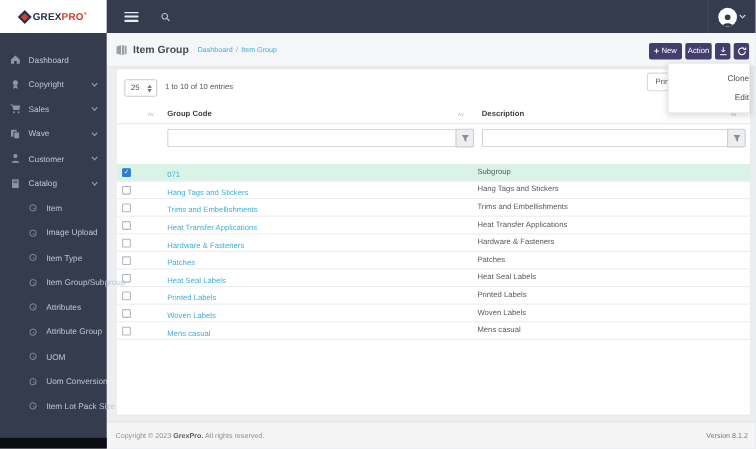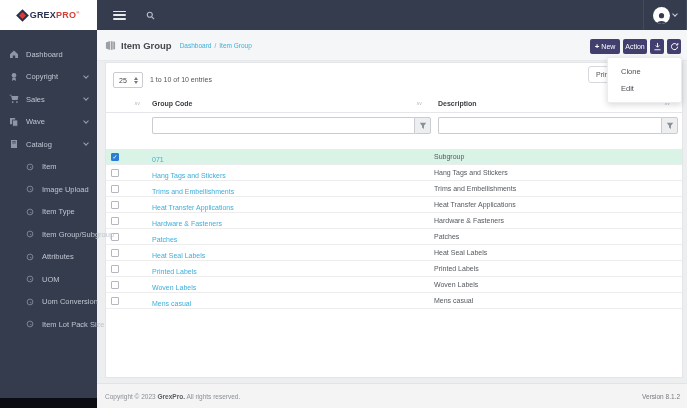--- a/index.html
+++ b/index.html
@@ -54,21 +54,21 @@
   .len-box { position:absolute; left:7px; top:9px; width:30px; height:16px; border:1px solid #c9cdd2; border-radius:2px; background:#fff; display:flex; align-items:center; cursor:pointer; }
   .len-box .val { flex:1; text-align:center; font-size:7px; color:#444; }
   .len-box .spin { width:8px; display:flex; flex-direction:column; align-items:center; gap:1px; margin-right:2px; }
   .len-box .spin i { display:block; width:0; height:0; border-left:2.5px solid transparent; border-right:2.5px solid transparent; }
   .len-box .spin .up { border-bottom:3px solid #777; }
   .len-box .spin .dn { border-top:3px solid #777; }
   .entries { position:absolute; left:44px; top:13px; font-size:7px; color:#555; }
 
   .print-btn { position:absolute; left:588px; top:66px; width:47px; height:17px; background:#fff; border:1px solid #d7d9dd; border-radius:3px; font-size:7px; color:#555; display:flex; align-items:center; padding-left:7px; cursor:pointer; z-index:5; }
 
-  .dropdown { position:absolute; left:607px; top:57px; width:75px; background:#ffffff; border:1px solid #ececee; box-shadow:0 2px 6px rgba(0,0,0,0.15); border-radius:2px; padding:5px 0; z-index:10; }
+  .dropdown { position:absolute; left:607px; top:57px; width:75px; background:#ffffff; border:1px solid #ececee; box-shadow:0 2px 6px rgba(0,0,0,0.15); border-radius:2px; padding:5px 0; z-index:10;text-align:right; }
   .dropdown .dd-item { font-size:7.5px; color:#4a4e54; padding:4px 0 4px 13px; cursor:pointer; }
 
   
   .thead { position:absolute; left:0; top:33px; width:100%; height:17px; border-bottom:1px solid #e4e6e9; }
   .th-label { position:absolute; top:4px; font-size:7px; font-weight:bold; color:#3c4045; }
   .sort { position:absolute; top:4px; font-size:5px; color:#b7bcc3; letter-spacing:-1px; cursor:pointer; }
   .filter-row { position:absolute; left:0; top:50px; width:100%; height:28px; }
   .flt { position:absolute; top:4px; height:17px; border:1px solid #c9cdd2; border-right:none; border-radius:2px 0 0 2px; font-size:7px; padding:0 3px; outline:none; background:#fff; font-family:"Liberation Sans", sans-serif; }
   .flt-btn { position:absolute; top:4px; width:17px; height:17px; background:#eceef0; border:1px solid #c9cdd2; border-radius:0 2px 2px 0; display:flex; align-items:center; justify-content:center; cursor:pointer; }
 
@@ -156,20 +156,30 @@
             <svg width="10" height="10" viewBox="0 0 10 10">
               <rect x="1" y="1" width="5.2" height="6.2" fill="#8d96a5"></rect>
               <rect x="3.6" y="3" width="5.2" height="6.2" fill="#8d96a5" stroke="#353c4e" stroke-width="0.8"></rect>
             </svg>
           </span>
         <span class="nlabel">Wave</span>
         <span class="chev"></span>
       </div>
       <div class="nav-item">
         <span class="nicon">
+            <svg width="10" height="10" viewBox="0 0 10 10" fill="#8d96a5">
+              <circle cx="5" cy="2.9" r="1.9"></circle>
+              <path d="M1.4 9c0-2.5 7.2-2.5 7.2 0z"></path>
+            </svg>
+          </span>
+        <span class="nlabel">Customer</span>
+        <span class="chev"></span>
+      </div>
+      <div class="nav-item">
+        <span class="nicon">
             <svg width="10" height="10" viewBox="0 0 10 10">
               <rect x="2" y="1" width="6" height="8" fill="#8d96a5"></rect>
               <path d="M3.2 2.6h3.6M3.2 4h3.6" stroke="#353c4e" stroke-width="0.7"></path>
             </svg>
           </span>
         <span class="nlabel">Catalog</span>
         <span class="chev"></span>
       </div>
 
       <div class="nav-item nav-sub">
@@ -209,20 +219,29 @@
         <span class="nlabel">Item Group/Subgroup</span>
       </div>
       <div class="nav-item nav-sub">
         <span class="nicon">
             <svg width="8" height="8" viewBox="0 0 10 10" fill="none" stroke="#8d96a5">
               <circle cx="5" cy="5" r="3.6"></circle>
               <path d="M5 5 6.8 6.4"></path>
             </svg>
           </span>
         <span class="nlabel">Attributes</span>
+      </div>
+      <div class="nav-item nav-sub">
+        <span class="nicon">
+            <svg width="8" height="8" viewBox="0 0 10 10" fill="none" stroke="#8d96a5">
+              <circle cx="5" cy="5" r="3.6"></circle>
+              <path d="M5 5 6.8 6.4"></path>
+            </svg>
+          </span>
+        <span class="nlabel">Attribute Group</span>
       </div>
       <div class="nav-item nav-sub">
         <span class="nicon">
             <svg width="8" height="8" viewBox="0 0 10 10" fill="none" stroke="#8d96a5">
               <circle cx="5" cy="5" r="3.6"></circle>
               <path d="M5 5 6.8 6.4"></path>
             </svg>
           </span>
         <span class="nlabel">UOM</span>
       </div>

